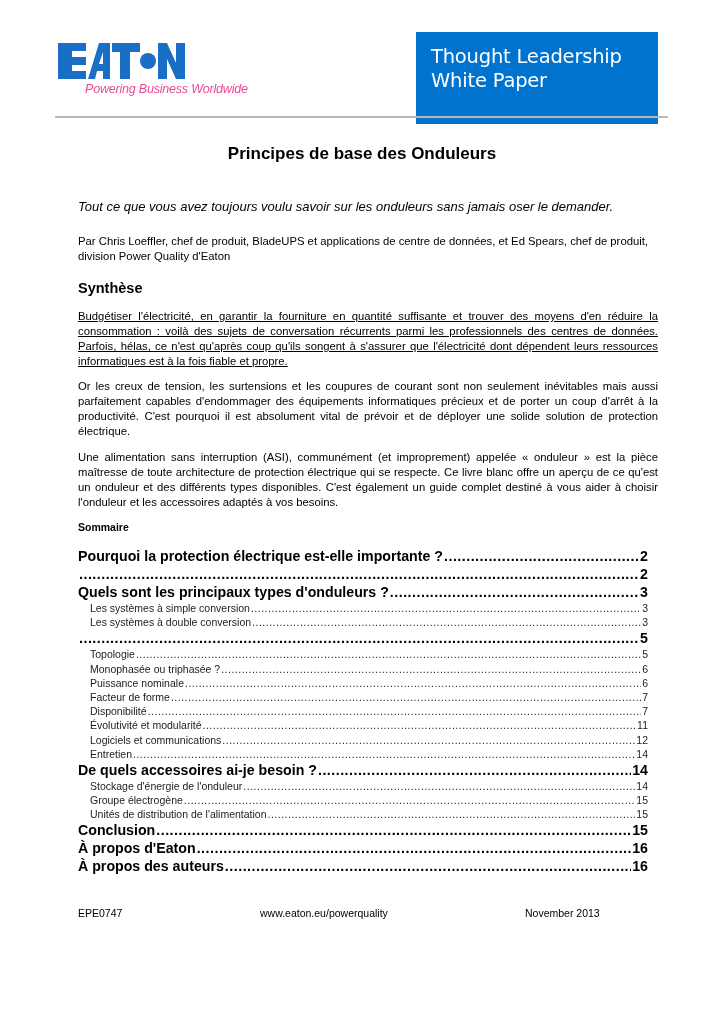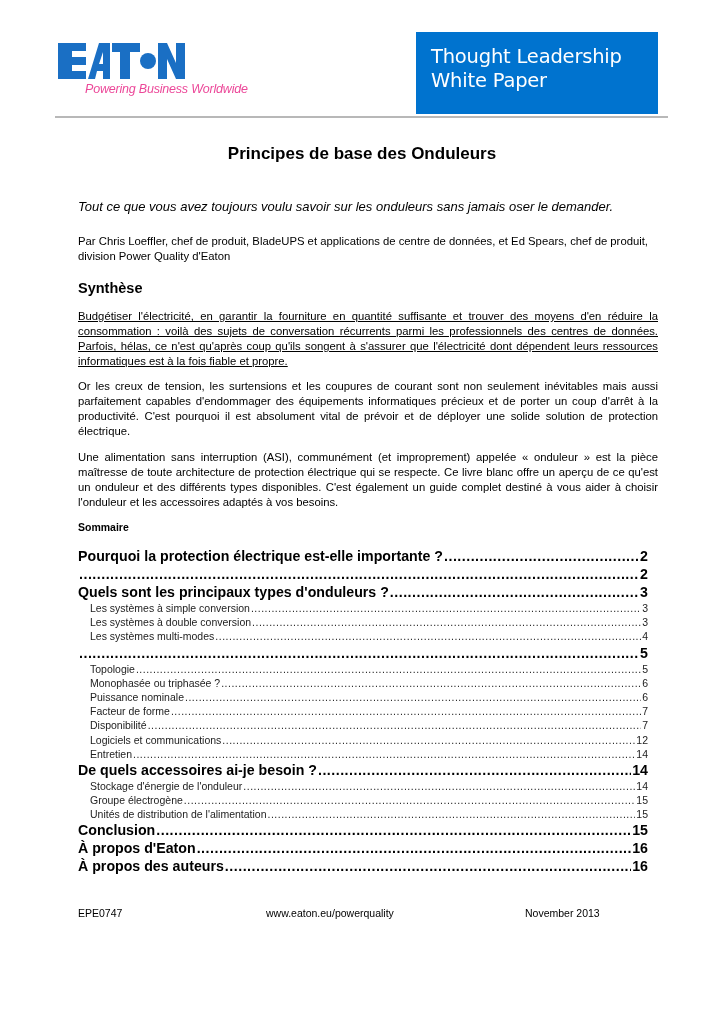--- a/index.html
+++ b/index.html
@@ -2,21 +2,21 @@
 <html><head>
   <meta charset="utf-8">
   <style>
     html, body { margin: 0; padding: 0; background: #ffffff; }
     body { width: 724px; height: 1024px; position: relative; overflow: hidden;
            font-family: "Liberation Sans", sans-serif; color: #000; }
     .logo { position: absolute; left: 58px; top: 43px; width: 175px; height: 56px; }
     .logo svg { display: block; }
     .tagline { position: absolute; left: 85px; top: 82px; font-size: 12.5px; font-style: italic;
                color: #ec4899; letter-spacing: -0.2px; }
-    .banner { position: absolute; left: 416px; top: 32px; width: 242px; height: 82px;
+    .banner { position: absolute; left: 416px; top: 32px; width: 242px; height: 92px;
               background: #0073cf; color: #fff; box-sizing: border-box; padding: 13px 0 0 15px;
               font-family: "DejaVu Sans", sans-serif; font-size: 19.5px; line-height: 24px;
               letter-spacing: -0.2px; }
     .rule { position: absolute; left: 55px; top: 116px; width: 613px; height: 2px; background: #b8b8b8; }
     .title { position: absolute; left: 0; width: 724px; top: 144px; text-align: center;
              font-weight: bold; font-size: 17px; }
     .subtitle { position: absolute; left: 78px; top: 199px; font-size: 13px; font-style: italic; }
     .authors { position: absolute; left: 78px; top: 234px; width: 580px; font-size: 11.3px; line-height: 15px; }
     .h2 { position: absolute; left: 78px; top: 280px; font-weight: bold; font-size: 14.5px; }
     .para { position: absolute; left: 78px; width: 580px; font-size: 11.3px; line-height: 15px;
@@ -25,21 +25,21 @@
     .toc-label { position: absolute; left: 78px; top: 521px; font-weight: bold; font-size: 10.5px; }
     .toc { position: absolute; left: 78px; top: 547px; width: 570px; }
     .toc-row { display: flex; align-items: center; white-space: nowrap; overflow: hidden; }
     .toc-row.l1 { font-weight: bold; font-size: 14.2px; height: 18px; line-height: 18px; }
     .toc-row.l2 { font-size: 10.5px; height: 14.2px; line-height: 14.2px; padding-left: 12px; color: #222; }
     .toc-row .t { flex: none; }
     .toc-row .dots { flex: 1; overflow: hidden; white-space: nowrap; margin: 0 1px; letter-spacing: 0.5px; }
     .toc-row .dots::after { content: "....................................................................................................................................................................................................................................................."; }
     .toc-row .pg { flex: none; }
     .footer { position: absolute; top: 907px; font-size: 10.5px; }
-    .f1 { left: 78px; } .f2 { left: 266px; } .f3 { left: 525px; }
+    .f1 { left: 78px; } .f2 { left: 260px; } .f3 { left: 525px; }
   </style>
 </head>
 <body>
 
 <div class="logo">
   <svg width="128" height="36" viewBox="0 0 128 36">
 
     <rect x="0" y="0" width="28" height="36" fill="#1a6fc4"></rect>
     <rect x="14" y="8" width="14" height="6" fill="#fff"></rect>
     <rect x="14" y="22" width="14" height="6" fill="#fff"></rect>
@@ -91,25 +91,20 @@
     <div class="toc-row l2">
       <span class="t">Les systèmes à simple conversion</span>
       <span class="dots"></span>
       <span class="pg">3</span>
     </div>
     <div class="toc-row l2">
       <span class="t">Les systèmes à double conversion</span>
       <span class="dots"></span>
       <span class="pg">3</span>
     </div>
-    <div class="toc-row l2">
-      <span class="t">Les systèmes multi-modes</span>
-      <span class="dots"></span>
-      <span class="pg">4</span>
-    </div>
     <div class="toc-row l1">
       <span class="dots"></span>
       <span class="pg">5</span>
     </div>
     <div class="toc-row l2">
       <span class="t">Topologie</span>
       <span class="dots"></span>
       <span class="pg">5</span>
     </div>
     <div class="toc-row l2">
@@ -124,20 +119,25 @@
     </div>
     <div class="toc-row l2">
       <span class="t">Facteur de forme</span>
       <span class="dots"></span>
       <span class="pg">7</span>
     </div>
     <div class="toc-row l2">
       <span class="t">Disponibilité</span>
       <span class="dots"></span>
       <span class="pg">7</span>
+    </div>
+    <div class="toc-row l2">
+      <span class="t">Évolutivité et modularité</span>
+      <span class="dots"></span>
+      <span class="pg">11</span>
     </div>
     <div class="toc-row l2">
       <span class="t">Logiciels et communications</span>
       <span class="dots"></span>
       <span class="pg">12</span>
     </div>
     <div class="toc-row l2">
       <span class="t">Entretien</span>
       <span class="dots"></span>
       <span class="pg">14</span>

